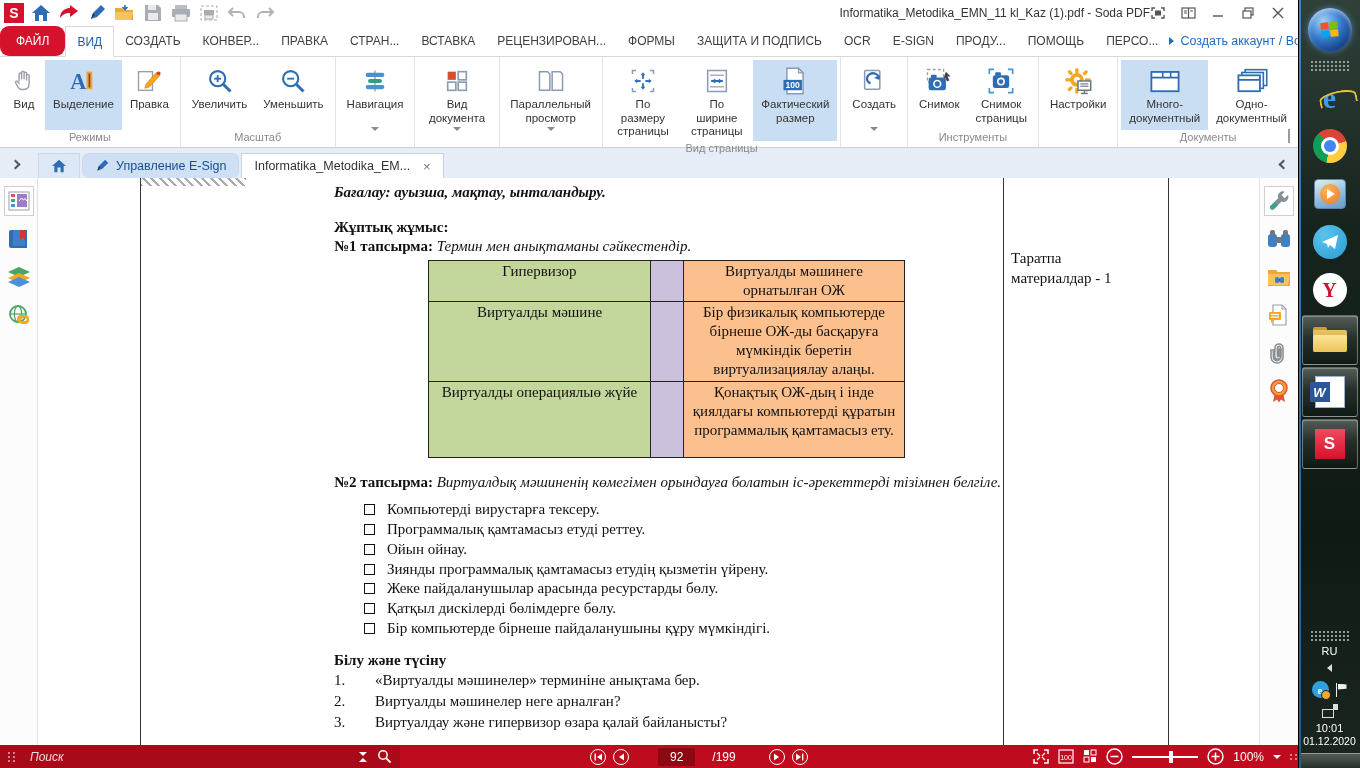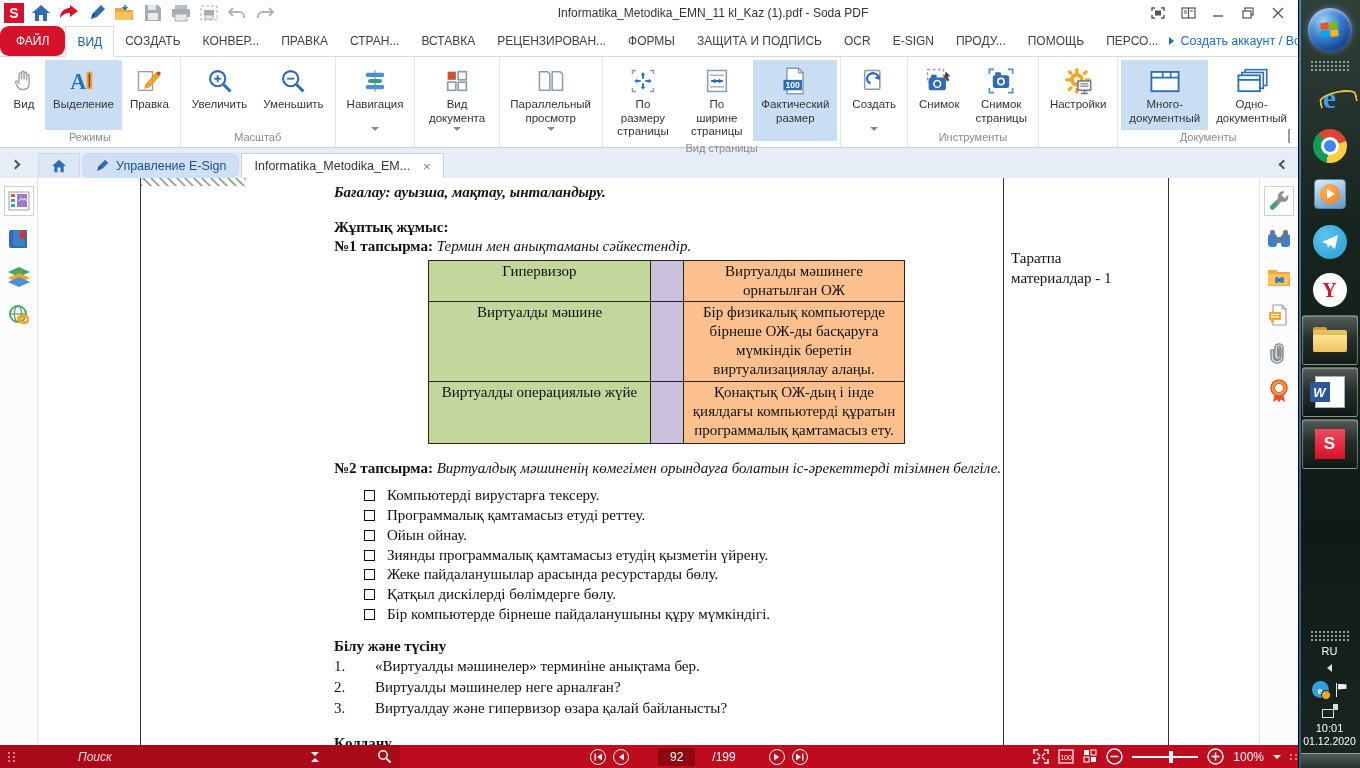--- a/index.html
+++ b/index.html
@@ -7,21 +7,21 @@
   #screen { position:relative; width:1360px; height:768px; overflow:hidden; background:#fff; }
 
   
   .app { position:absolute; left:0; top:0; width:1298px; height:768px; display:flex; flex-direction:column; background:#fff; }
 
   
   .titlebar { height:26px; display:flex; align-items:center; background:#fff; padding:0 4px; flex:0 0 auto; }
   .qa { display:flex; align-items:center; gap:6px; }
   .qa-item { width:22px; height:20px; display:flex; align-items:center; justify-content:center; }
   .soda-logo { width:20px; height:20px; background:#d6112b; color:#fff; font-weight:bold; font-size:14px; display:flex; align-items:center; justify-content:center; }
-  .win-title { flex:1; text-align:center; font-size:12px; color:#333; white-space:nowrap; overflow:hidden; }
+  .win-title { flex:1; text-align:right; font-size:12px; color:#333; white-space:nowrap; overflow:hidden; }
   .winctl { display:flex; align-items:center; gap:14px; padding-right:8px; }
   .winctl .wc { width:16px; height:14px; display:flex; align-items:center; justify-content:center; color:#555; font-size:13px; }
 
   
   .menubar { height:31px; display:flex; align-items:stretch; background:#fff; border-bottom:1px solid #d9d9d9; }
   .mtab { display:flex; align-items:center; padding:0 11px; font-size:12px; color:#3f3f3f; white-space:nowrap; }
   .mtab.file { background:#d6112b; color:#fff; padding:0 16px;border-radius:9px; }
   .mtab.active { color:#1e5da8; border:1px solid #d8d8d8; border-bottom:1px solid #fff; margin-bottom:-1px; background:#fff; }
   .account { margin-left:auto; display:flex; align-items:center; gap:6px; padding-right:10px; color:#1f6cc5; font-size:12.5px; white-space:nowrap; }
   .tri-r { width:0; height:0; border-left:5px solid #1f6cc5; border-top:4px solid transparent; border-bottom:4px solid transparent; }
@@ -73,21 +73,21 @@
 
   .chk-row { display:flex; align-items:flex-start; margin-left:30px; line-height:1.32; }
   .chk-box { flex:0 0 auto; width:11px; height:11px; border:1.3px solid #111; margin:4px 12px 0 0; }
   .know-li { display:flex; line-height:1.4; }
   .know-num { width:41px; flex:0 0 auto; }
 
   .sidenote { position:absolute; left:972px; top:70px; font-size:15px; line-height:1.35; }
 
   
   .statusbar { height:23px; background:#bf0b1e; display:flex; align-items:center; color:#fff; flex:0 0 auto; position:relative; }
-  .sb-search { width:400px; height:23px; background:#a90a19; display:flex; align-items:center; padding:0 8px;gap:48px; }
+  .sb-search { width:400px; height:23px; background:#a90a19; display:flex; align-items:center; padding:0 8px; }
   .sb-grip { display:grid; grid-template-columns:repeat(2,3px); grid-gap:2px; margin-right:14px; }
   .sb-grip i { width:2px; height:2px; background:#e8aab0; border-radius:50%; }
   .sb-q { font-style:italic; font-size:12px; color:#f3dadd; flex:1; }
   .sb-cv { display:flex; flex-direction:column; gap:2px; margin-right:10px; }
   .cvd { width:0;height:0;border-top:4px solid #fff;border-left:4px solid transparent;border-right:4px solid transparent; }
   .cvu { width:0;height:0;border-bottom:4px solid #fff;border-left:4px solid transparent;border-right:4px solid transparent; }
   .sb-nav { display:flex; align-items:center; margin-left:190px; gap:7px; }
   .nav-c { width:16px; height:16px; border:1.3px solid #fff; border-radius:50%; display:flex; align-items:center; justify-content:center; }
   .pgbox { background:#8c0913; padding:2px 12px; font-size:12px; margin:0 10px 0 22px; }
   .pgtot { font-size:12px; margin-right:26px; }
@@ -615,21 +615,21 @@
               <td class="c-term" style="height:36px">Гипервизор</td>
               <td class="c-mid"></td>
               <td class="c-def">Виртуалды мәшинеге орнатылған ОЖ</td>
             </tr>
             <tr>
               <td class="c-term" style="height:78px">Виртуалды мәшине</td>
               <td class="c-mid"></td>
               <td class="c-def">Бір физикалық компьютерде бірнеше ОЖ-ды басқаруға мүмкіндік беретін виртуализациялау алаңы.</td>
             </tr>
             <tr>
-              <td class="c-term" style="height:62px">Виртуалды операциялыө жүйе</td>
+              <td class="c-term" style="height:76px">Виртуалды операциялыө жүйе</td>
               <td class="c-mid"></td>
               <td class="c-def">Қонақтық ОЖ-дың і  інде қиялдағы компьютерді құратын программалық қамтамасыз ету.</td>
             </tr>
           </tbody>
             </table>
           <div class="gap15"></div>
           <div><span class="b">№2 тапсырма:</span> <span class="i">Виртуалдық мәшиненің көмегімен орындауға болатын іс-әрекеттерді тізімнен белгіле.</span></div>
           <div class="gap8"></div>
           <div class="chk-row">
               <span class="chk-box"></span>

